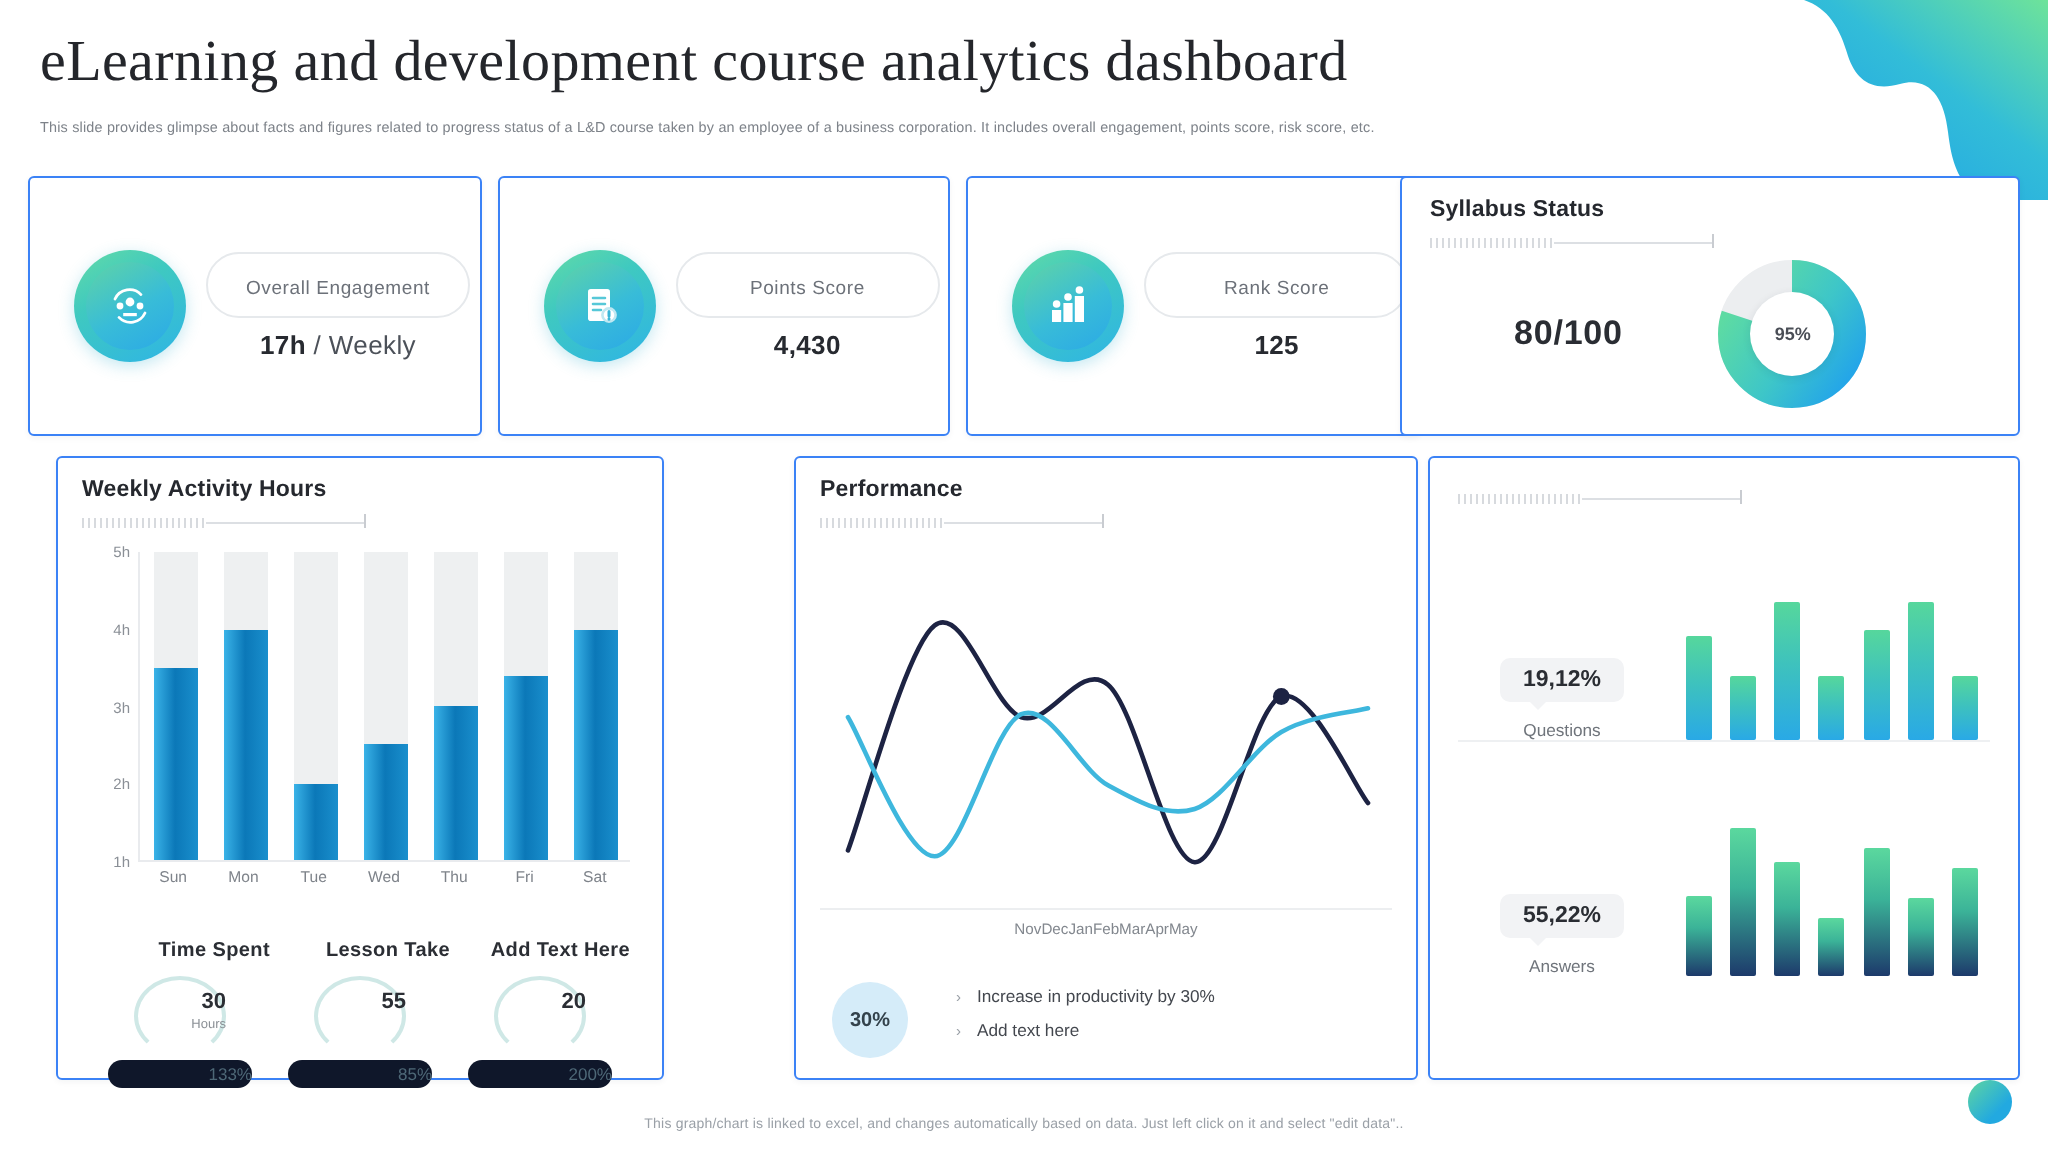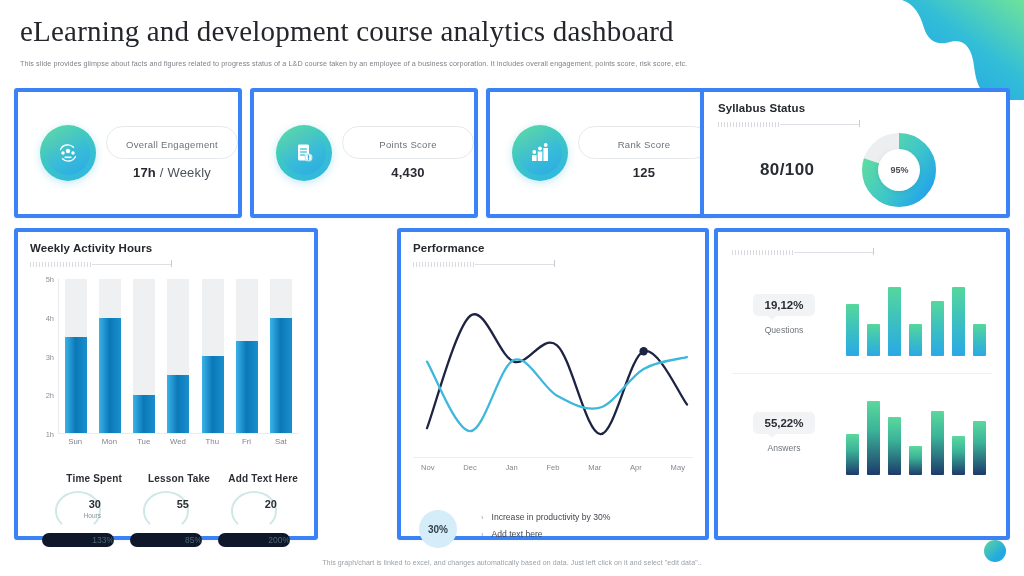--- a/index.html
+++ b/index.html
@@ -30,21 +30,21 @@
     font-size:29px; font-weight:400; letter-spacing:.2px; color:#24262b;
     line-height:1.1;
   }
   .subtitle{
     margin-top:11px; font-size:7.2px; color:#7d8289; letter-spacing:.1px;
     max-width:900px; line-height:1.3;
   }
 
   
   .card{
-    background:#fff; border:4px solid #3b82f6; border-radius:3px;
+    background:#fff; border:1px solid #3b82f6; border-radius:3px;
     box-shadow:0 1px 3px rgba(20,30,60,.05);
   }
 
   
   .kpi-row{
     position:absolute; left:14px; top:88px; width:696px; height:130px;
     display:flex;
   }
   .kpi-card{
     flex:1; display:flex; align-items:center; gap:10px;
@@ -97,21 +97,21 @@
   }
   .donut .hole{
     position:absolute; left:50%; top:50%; transform:translate(-50%,-50%);
     width:42px;height:42px;border-radius:50%;background:#fff;
     box-shadow:0 1px 4px rgba(30,40,60,.10);
     display:flex;align-items:center;justify-content:center;
     font-size:9px;font-weight:700;color:#4a4e56;
   }
 
   
-  .panel-weekly{ position:absolute; left:14px; top:228px; width:304px; height:312px; padding:10px 12px; }
+  .panel-weekly{ position:absolute; left:28px; top:228px; width:304px; height:312px; padding:10px 12px; }
   .panel-perf  { position:absolute; left:397px; top:228px; width:312px; height:312px; padding:10px 12px; }
   .panel-act   { position:absolute; left:714px; top:228px; width:296px; height:312px; padding:10px 14px; }
 
   
   .wk-chart{ position:relative; margin-top:12px; height:168px; }
   .wk-axis{ position:absolute; left:0; top:0; width:26px; height:155px; }
   .wk-axis span{
     position:absolute; right:2px; font-size:7.5px; color:#8a8f96; transform:translateY(-50%);
   }
   .wk-plot{
@@ -150,37 +150,37 @@
   }
   .gauge-pct{
     margin:2px auto 0; width:72px; background:#0f172a; border-radius:9px;
     font-size:8.5px; color:#4e6877; padding:2px 0;
   }
 
   
   .perf-chart{ position:relative; margin-top:14px; height:174px; }
   .perf-chart svg{ display:block; }
   .perf-xlabels{
-    display:flex; justify-content:space-between; padding:16px 8px;
+    display:flex; justify-content:center; padding:0 8px;
     border-top:1px solid #eceef0; padding-top:5px; margin-top:2px;
   }
   .perf-xlabels span{ font-size:7.6px; color:#82878e; }
   .perf-legend{ display:flex; align-items:center; margin-top:22px; padding-left:6px; }
   .perf-bubble{
     width:38px;height:38px;border-radius:50%;background:#d5ecf9;
     display:flex;align-items:center;justify-content:center;
     font-size:10px;font-weight:700;color:#33424c; flex:0 0 38px;
   }
   .perf-items{ margin-left:24px; }
   .perf-item{ display:flex; align-items:baseline; gap:8px; margin-bottom:7px; }
   .perf-item .chev{ font-size:7.5px; color:#9aa0a7; }
   .perf-item .txt{ font-size:8.6px; color:#43474e; }
 
   
-  .act-block{ display:flex; align-items:center; height:118px; }
+  .act-block{ display:flex; align-items:flex-end; height:118px; }
   .act-block + .act-block{ border-top:1px solid #eef0f2; }
   .act-label{ width:104px; text-align:center; flex:0 0 104px; }
   .act-chip{
     display:inline-block; background:#f2f3f5; border-radius:5px;
     padding:5px 11px; font-size:11.5px; font-weight:700; color:#2a2d33;
     position:relative;
   }
   .act-chip:after{
     content:""; position:absolute; left:14px; bottom:-4px;
     border-left:5px solid transparent; border-right:5px solid transparent;

